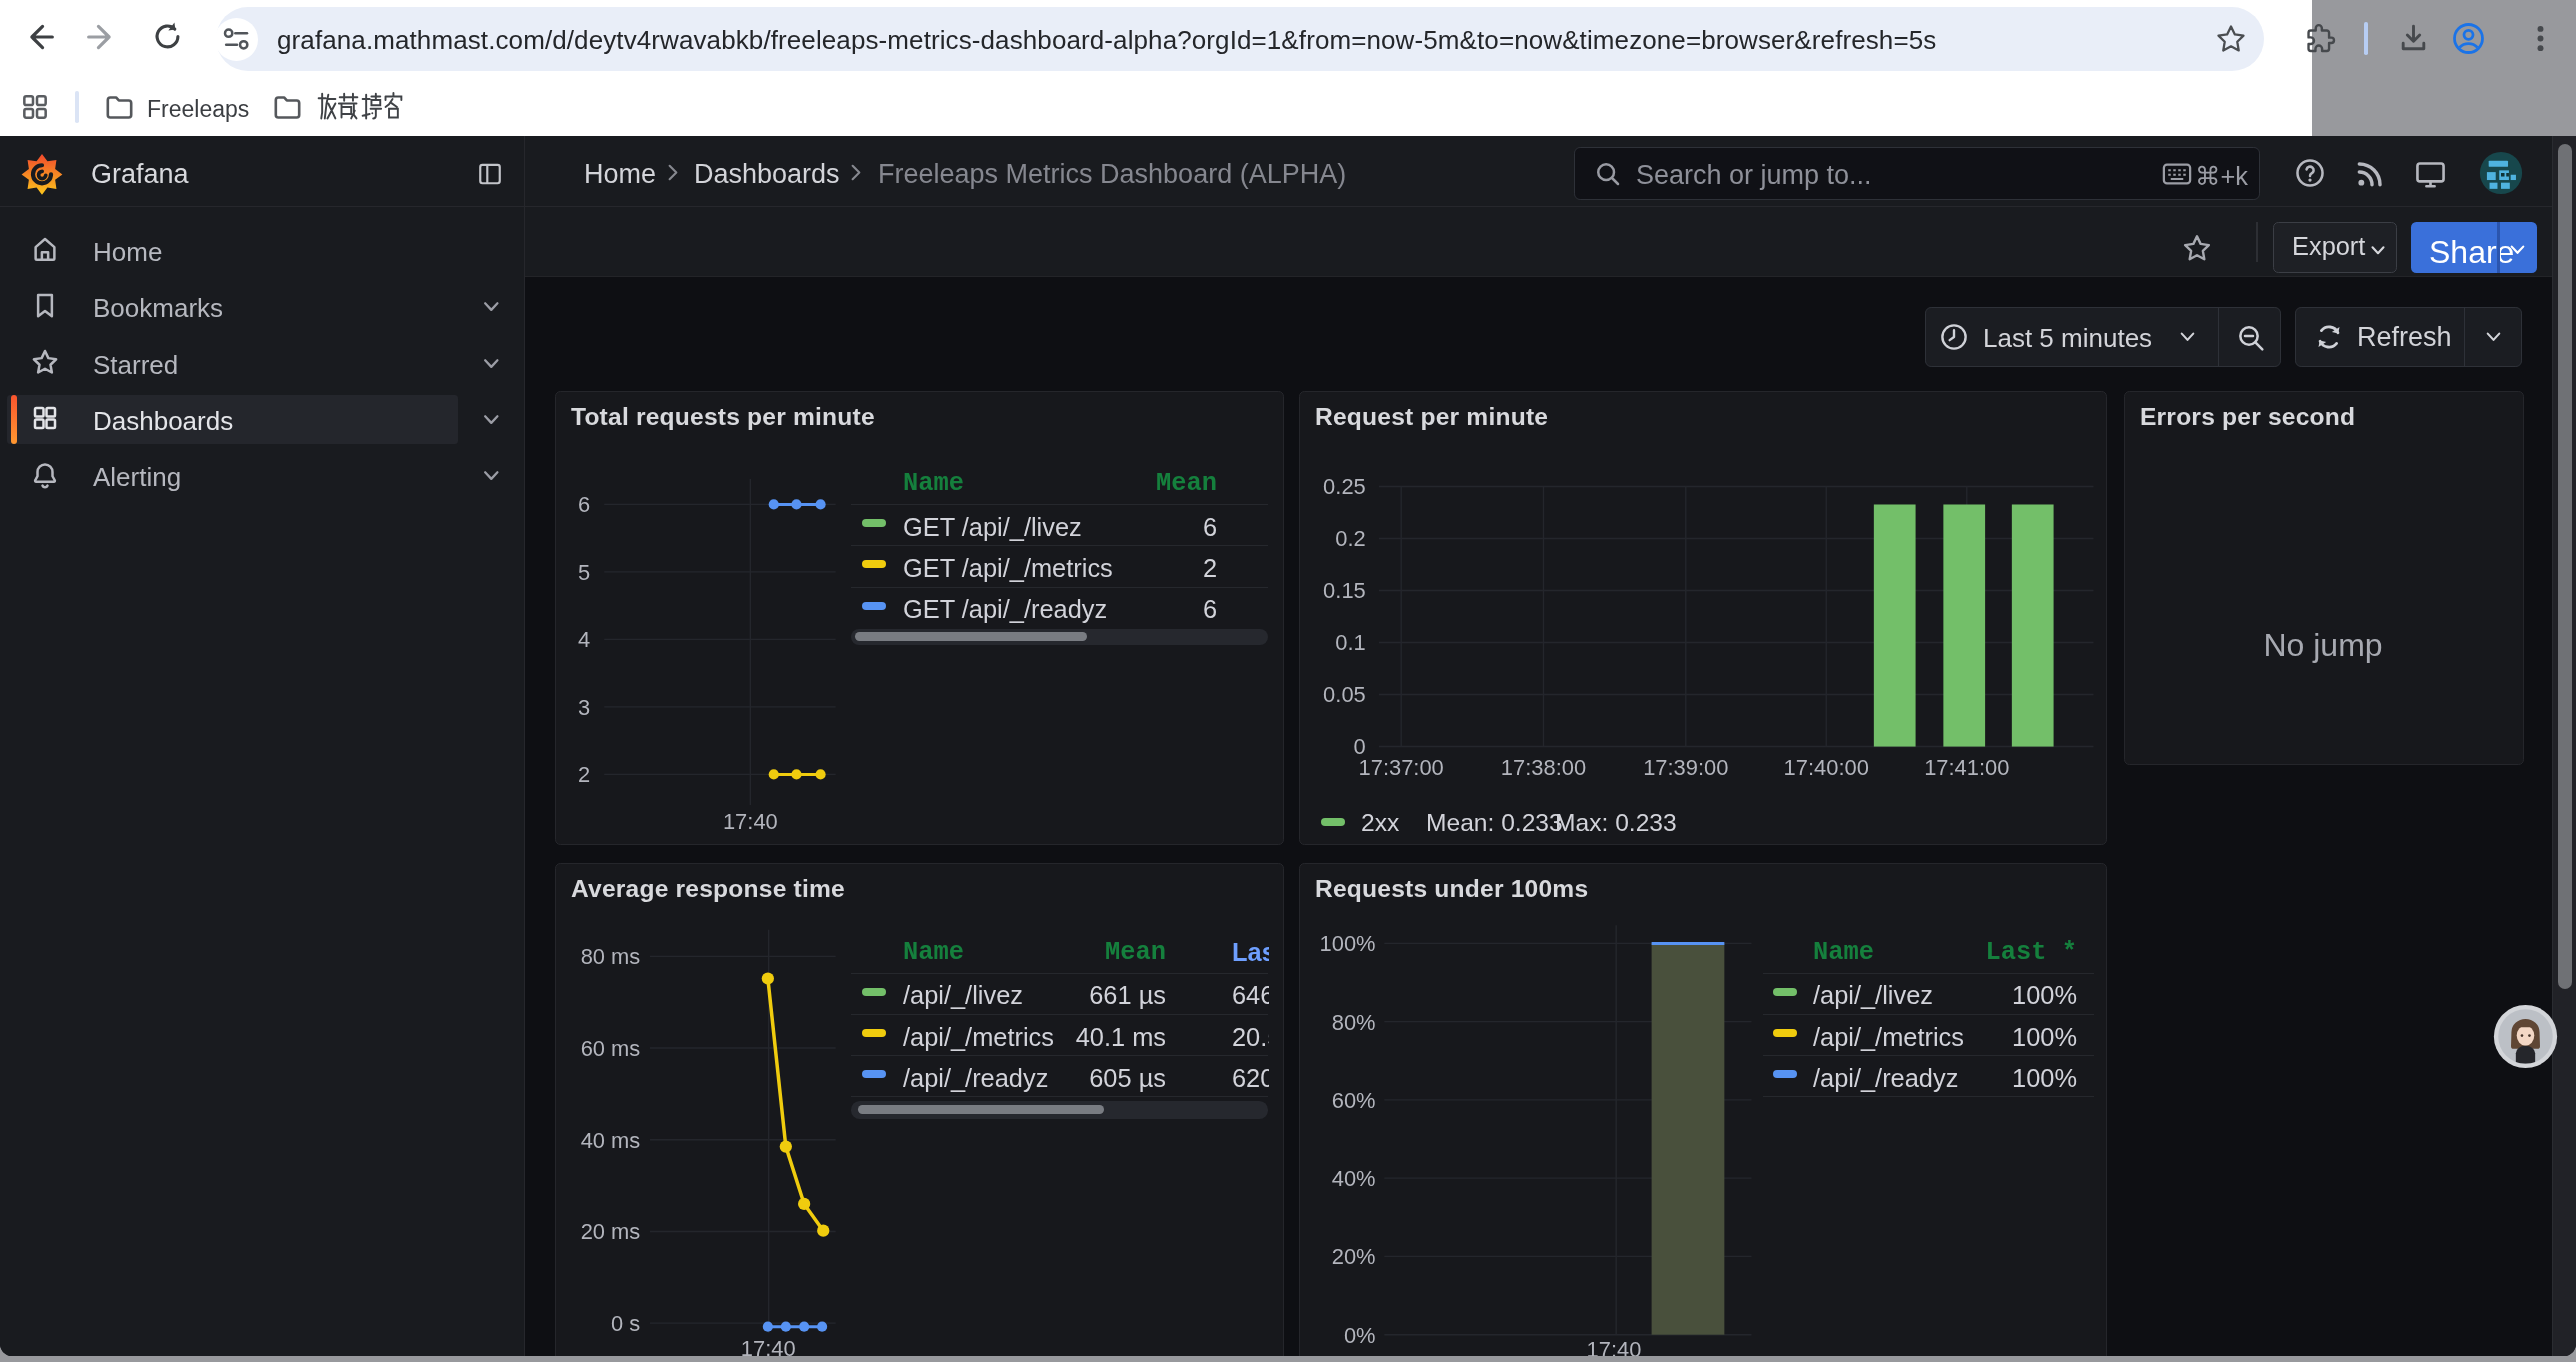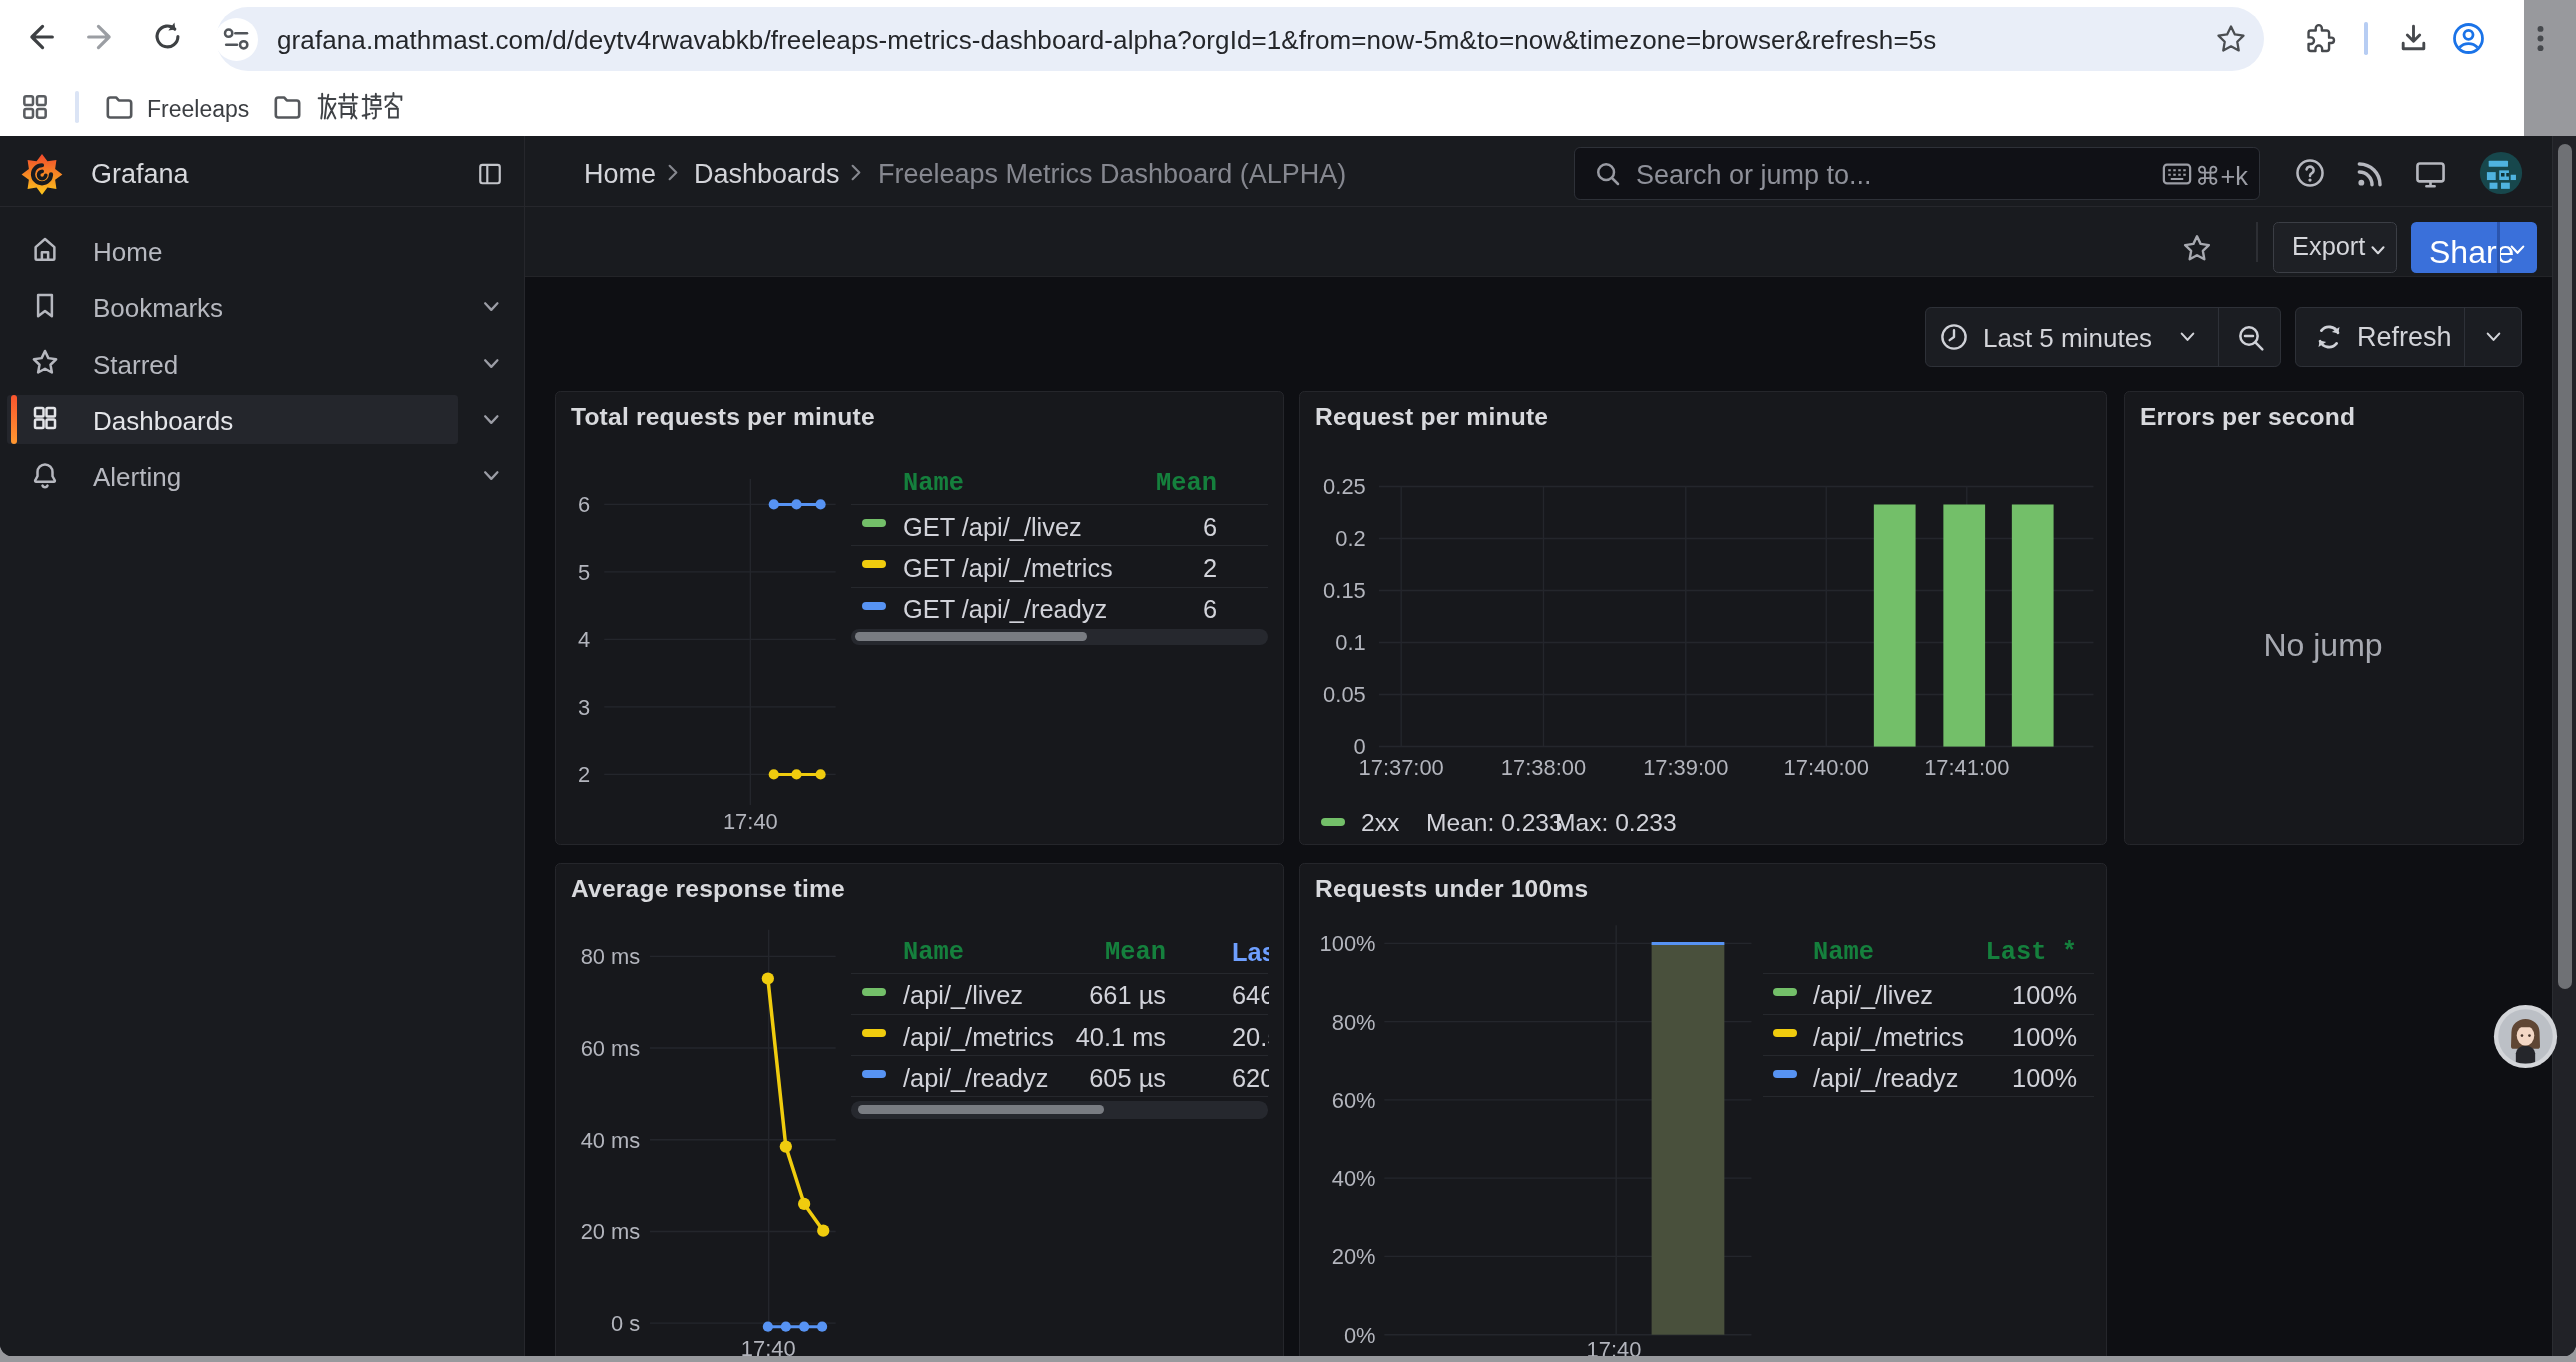--- a/index.html
+++ b/index.html
@@ -1,19 +1,19 @@
 <!DOCTYPE html>
 <html style="font-size:14px"><head><meta charset="utf-8">
 <style>
   * { margin:0; padding:0; box-sizing:border-box; }
   html,body { width:2576px; height:1363px; overflow:hidden; }
   body { background:#98999d; font-family:"Liberation Sans", sans-serif; position:relative; }
   .abs { position:absolute; }
   svg { display:block; }
-  #chrome { position:absolute; left:0; top:0; width:2524px; height:136px; background:#ffffff; }
+  #chrome { position:absolute; left:0; top:0; width:2312px; height:136px; background:#ffffff; }
   #win { position:absolute; left:0; top:136px; width:2576px; height:1220px; background:#0e0f13;
          border-radius:0 0 12.3px 12.3px; overflow:hidden; }
   .panel { position:absolute; background:#17181c; border:1.8px solid #25262b; border-radius:5.3px; }
   .ptitle { position:absolute; left:15px; top:10.5px; font-size:24.6px; font-weight:700; color:#d8d9dd; letter-spacing:0.2px;}
   .axlbl { fill:#b3b5bd; font-size:25px; font-family:"Liberation Sans", sans-serif; }
   .leghead { position:absolute; color:#15803d; font-size:25.4px; font-weight:700;font-family:Liberation Mono, monospace; }
   .legname { position:absolute; color:#d2d3da; font-size:25.4px; }
   .legval  { position:absolute; color:#d2d3da; font-size:25.4px; text-align:right; }
   .legdash { position:absolute; width:24px; height:8px; border-radius:4.4px; }
   .legdiv  { position:absolute; height:0.9px; background:#26282d; }
@@ -300,21 +300,21 @@
         <rect x="654.5" y="128.1" width="47.6" height="276.1" fill="#73bf69"></rect>
         <rect x="733.8" y="128.1" width="47.6" height="276.1" fill="#73bf69"></rect>
         <rect x="811.9" y="128.1" width="47.6" height="276.1" fill="#73bf69"></rect>
       </svg>
       <div class="ptitle">Request per minute</div>
       <div class="legdash" style="left:21px;top:426px;background:#73bf69"></div>
       <div class="legname" style="left:61px;top:417px;font-size:24.6px">2xx</div>
       <div class="legname" style="left:126px;top:417px;font-size:24.6px">Mean: 0.233</div>
       <div class="legname" style="left:255px;top:417px;font-size:24.6px">Max: 0.233</div>
     </div>
-    <div class="panel" style="left:2124px;top:255px;width:400px;height:454px">
+    <div class="panel" style="left:2124px;top:255px;width:400px;height:374px">
       <div class="ptitle">Errors per second</div>
       <div class="abs" style="left:0;top:235px;width:396px;text-align:center;font-size:32px;color:#a7a9b1">No jump</div>
     </div>
     <div class="panel" style="left:555px;top:727px;width:729px;height:500px">
       <svg width="725" height="496" viewBox="0 0 827 566" style="position:absolute;left:0;top:0">
         <line x1="107" y1="105.4" x2="319" y2="105.4" stroke="#24262c" stroke-width="1.6"></line>
         <line x1="107" y1="210" x2="319" y2="210" stroke="#24262c" stroke-width="1.6"></line>
         <line x1="107" y1="314.7" x2="319" y2="314.7" stroke="#24262c" stroke-width="1.6"></line>
         <line x1="107" y1="419.3" x2="319" y2="419.3" stroke="#24262c" stroke-width="1.6"></line>
         <line x1="107" y1="523.9" x2="319" y2="523.9" stroke="#24262c" stroke-width="1.6"></line>

